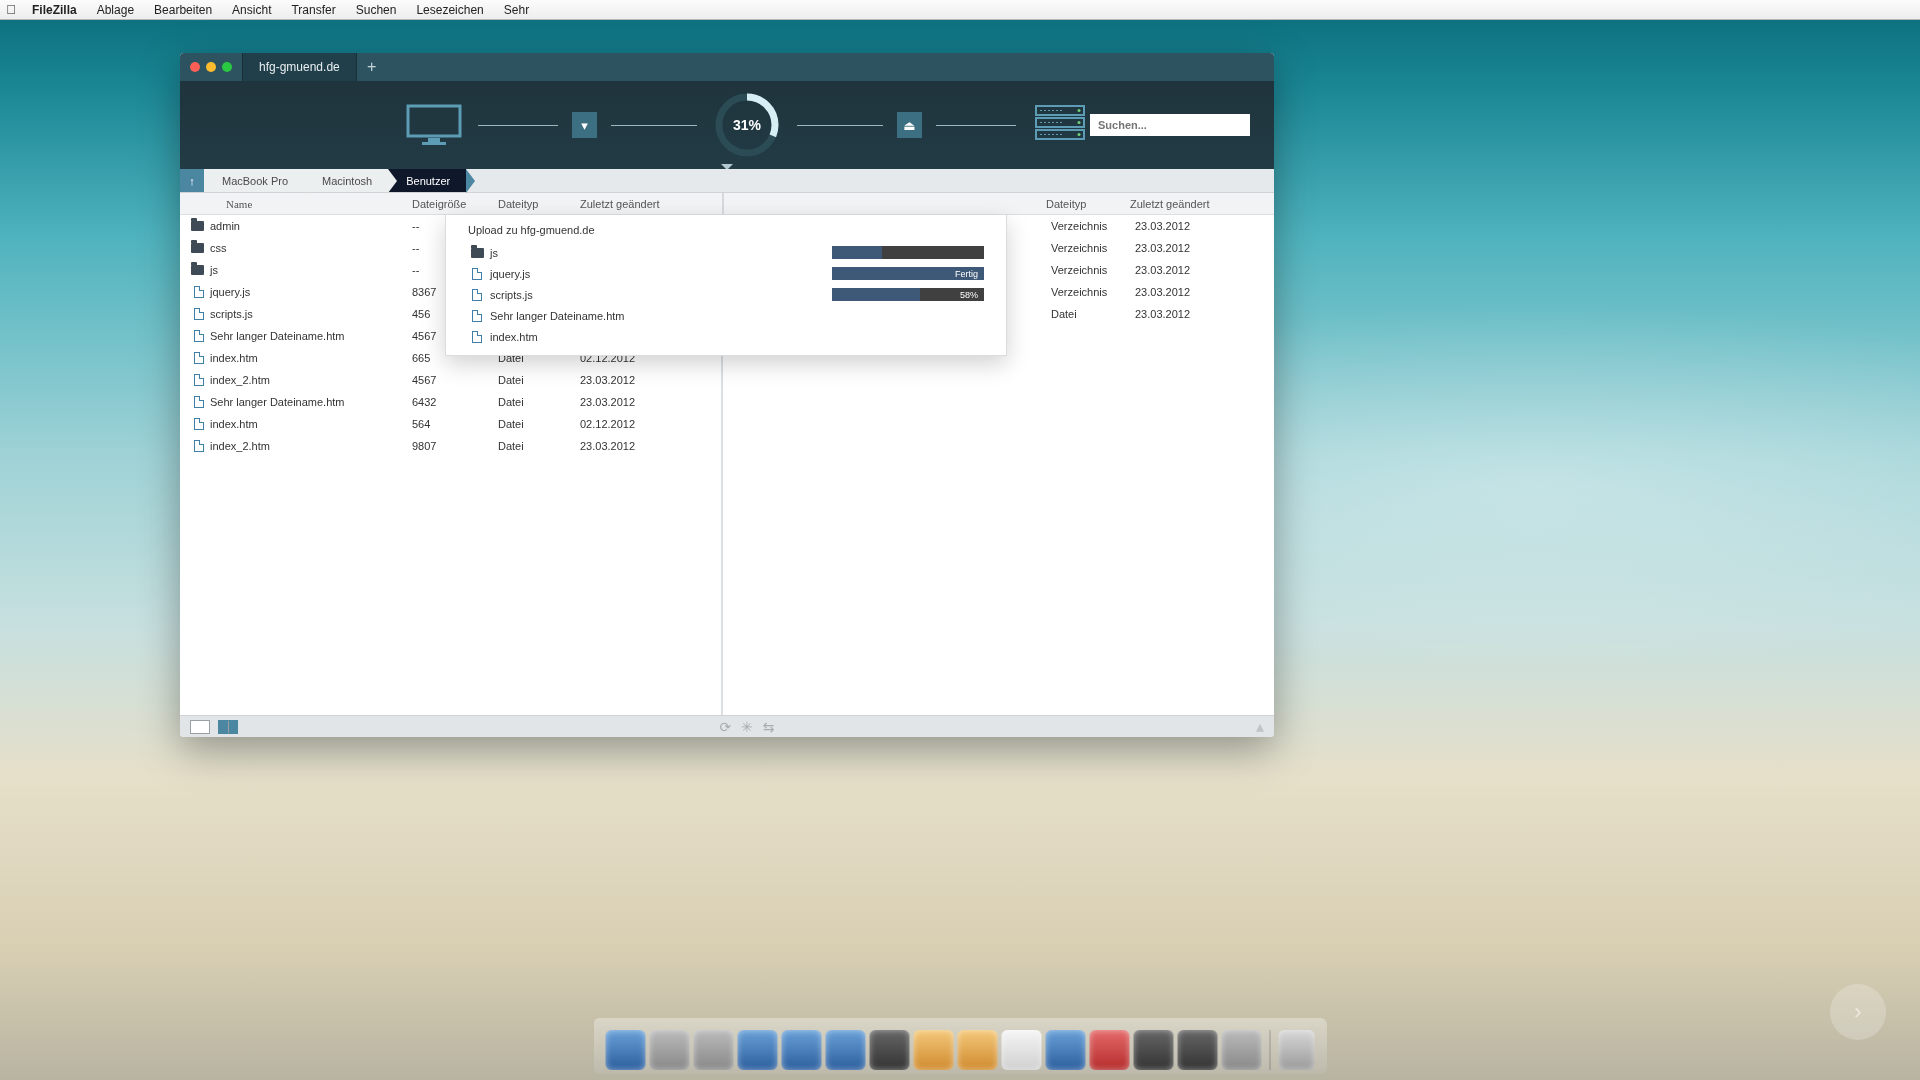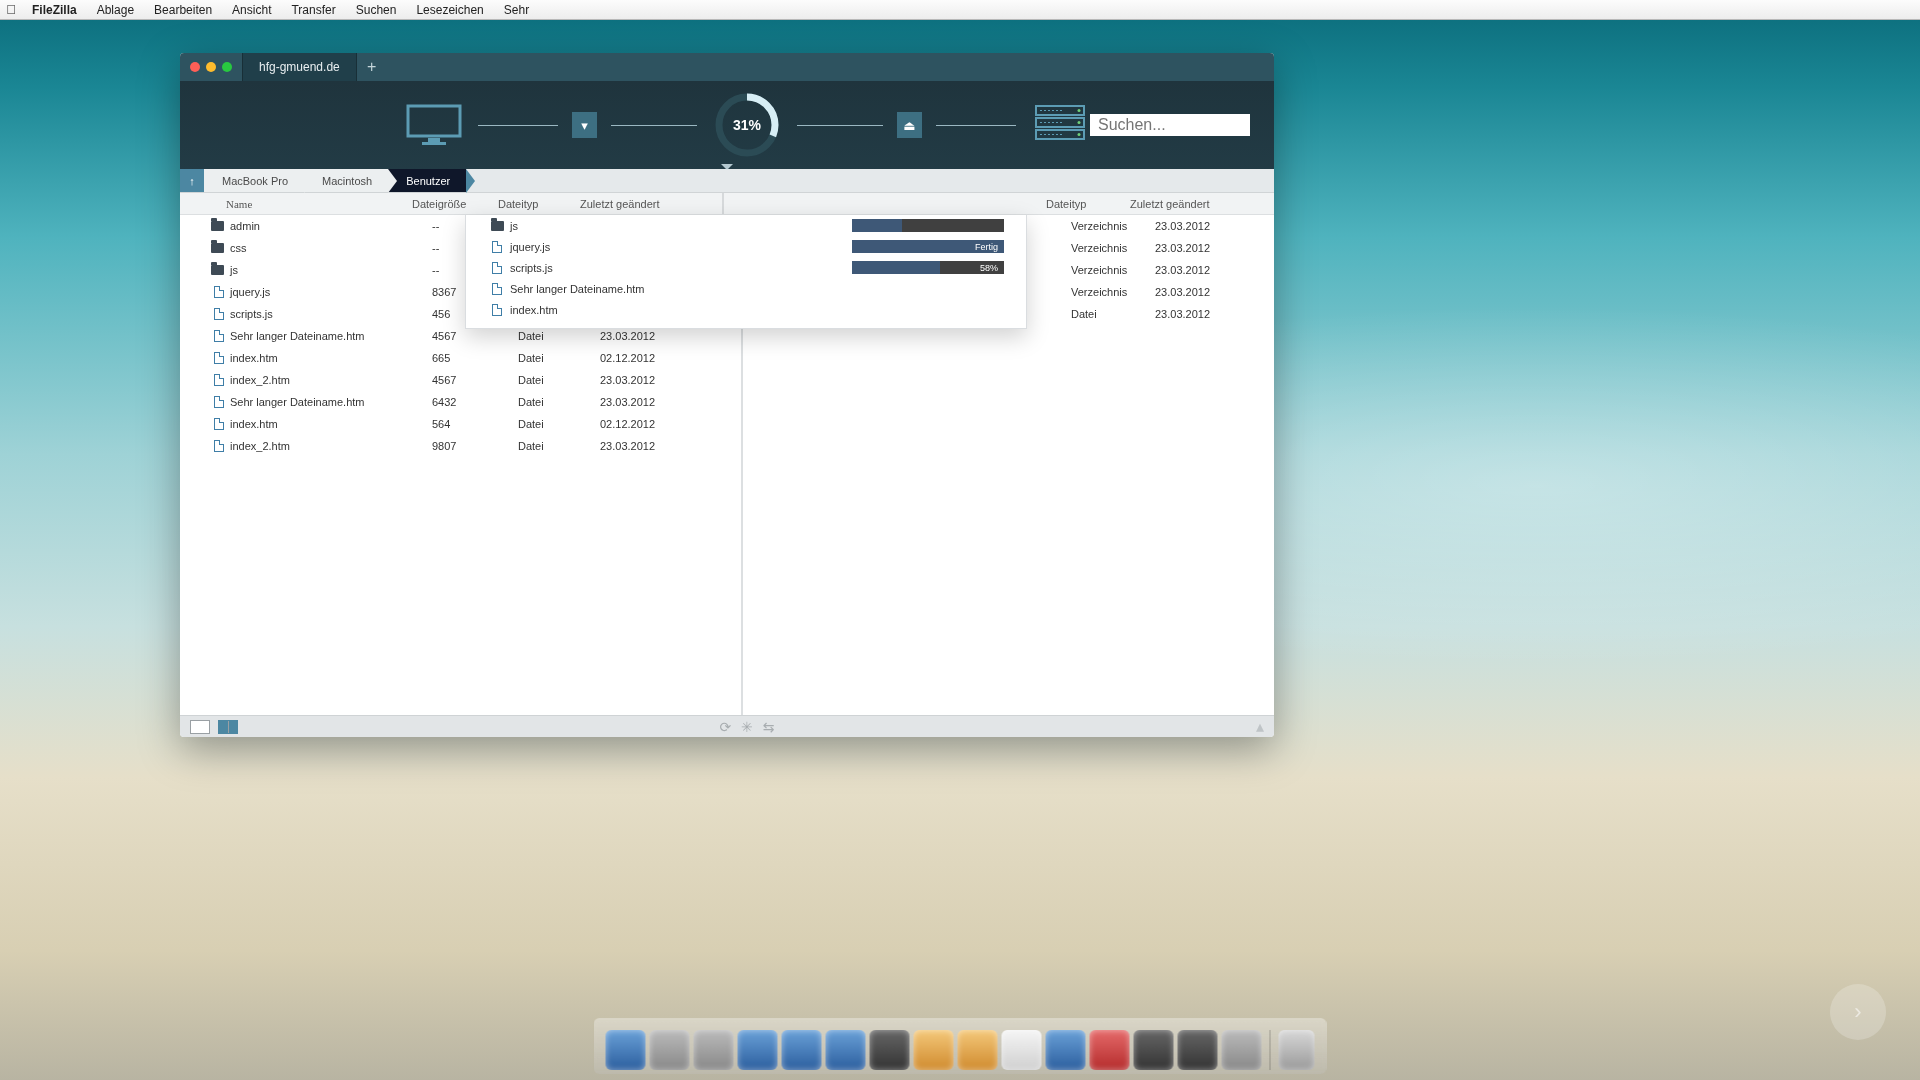--- a/index.html
+++ b/index.html
@@ -28,21 +28,21 @@
 
 .hdr{height:88px;background:linear-gradient(#1f343d,#223b45);position:relative;display:flex;align-items:center;padding:0 24px;color:#cfe3ea;}
 .hdr .blk{flex:0 0 auto;display:flex;align-items:center;}
 .hdr .line{height:1px;background:#9bb8c2;margin:0 14px;}
 .hdr .line.a{flex:0 0 80px;} .hdr .line.b{flex:0 0 86px;}
 .sqbtn{width:26px;height:26px;background:#3d6f82;display:flex;align-items:center;justify-content:center;color:#fff;font-size:13px;}
 .monitor svg,.server svg{display:block;}
 .gaugewrap{position:relative;width:72px;height:72px;}
 .gaugetxt{position:absolute;inset:0;display:flex;align-items:center;justify-content:center;font-size:14px;font-weight:600;color:#fff;}
 .searchbox{margin-left:auto;}
-.searchbox input{width:160px;height:22px;background:#fff;border:none;font-size:16px;padding:0 8px;color:#333;}
+.searchbox input{width:160px;height:22px;background:#fff;border:none;font-size:11px;padding:0 8px;color:#333;font-weight:bold;}
 .chipdown{position:absolute;left:50%;bottom:-1px;transform:translateX(-50%);width:0;height:0;border-left:6px solid transparent;border-right:6px solid transparent;border-top:6px solid #cfe3ea;opacity:.85;}
 
 
 .crumbs{height:24px;background:#e5e9eb;display:flex;align-items:stretch;font-size:11px;color:#4a4a4a;border-bottom:1px solid #d0d4d6;}
 .upbtn{width:24px;background:#4c87a2;display:flex;align-items:center;justify-content:center;color:#fff;}
 .crumb{position:relative;padding:0 16px 0 18px;display:flex;align-items:center;background:#eceff0;}
 .crumb::after{content:"";position:absolute;right:-9px;top:0;width:0;height:0;border-top:12px solid transparent;border-bottom:12px solid transparent;border-left:9px solid #eceff0;z-index:1;}
 .crumb.active{background:#0f172a;color:#fff;}
 .crumb.active::after{border-left-color:#4c87a2;}
 
@@ -50,21 +50,21 @@
 .c-name{flex:0 0 232px;padding-left:46px;font-family:Liberation Serif, serif;}
 .c-size{flex:0 0 86px;}
 .c-type{flex:0 0 82px;}
 .c-mod{flex:0 0 142px;}
 .gap{flex:0 0 2px;background:#d6d9db;height:100%;}
 .c2-name{flex:0 0 322px;padding-left:26px;}
 .c2-type{flex:0 0 84px;}
 .c2-mod{flex:1;}
 
 
-.panes{flex:1;display:flex;position:relative;background:#fff;margin-left:20px;}
+.panes{flex:1;display:flex;position:relative;background:#fff;}
 .pane{overflow:auto;font-size:11px;color:#333;}
 .paneL{flex:0 0 543px;border-right:2px solid #dcdfe1;}
 .paneR{flex:1;}
 .row{height:22px;display:flex;align-items:center;}
 .row .ic{flex:0 0 30px;display:flex;justify-content:flex-end;padding-right:6px;}
 .row .nm{flex:0 0 202px;}
 .row .sz{flex:0 0 86px;}
 .row .tp{flex:0 0 82px;}
 .row .md{flex:1;}
 .rowR .nm{flex:0 0 298px;}
@@ -332,20 +332,21 @@
         </div>
         <div class="row rowR">
           <span class="ic"></span>
           <span class="nm"></span>
           <span class="tp">Datei</span>
           <span class="md">23.03.2012</span>
         </div>
       </div>
 
     <div class="popover">
+      <div class="title">Upload zu hfg-gmuend.de</div>
       <div id="popitems">
           <div class="prow">
             <span class="pic">
               <span class="fold-ic"></span>
             </span>
             <span class="pnm">js</span>
             <div class="ptrack">
               <div class="pbar" style="width:33%"></div>
             </div>
           </div>

